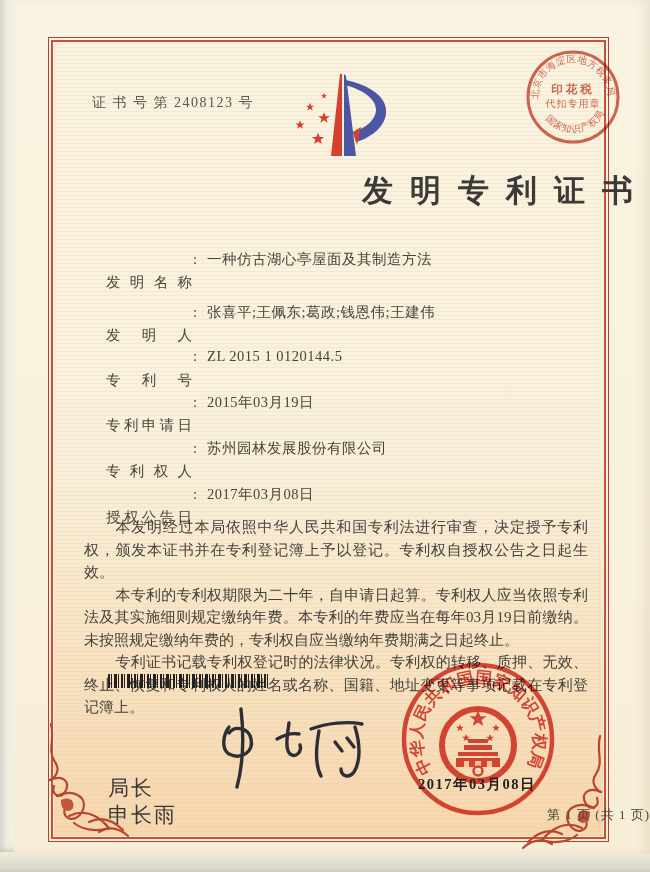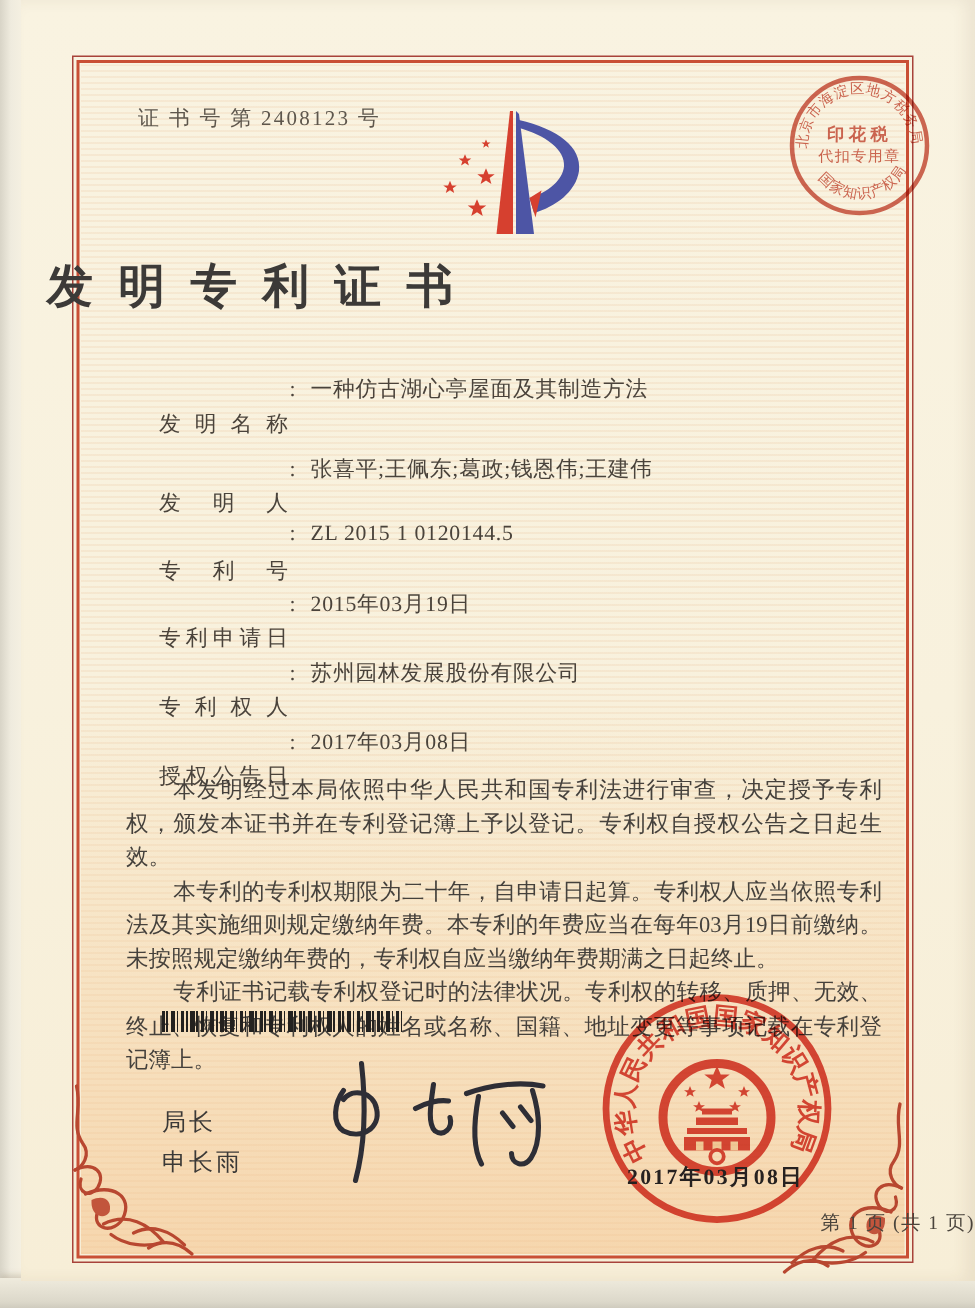--- a/index.html
+++ b/index.html
@@ -16,48 +16,48 @@
 
   
   .frame{position:absolute;left:34px;top:37px;width:559px;height:803px;
          border:1.5px solid #a8433a;z-index:1;}
   .frame-inner{position:absolute;inset:2px;border:2.5px solid #c94f35;}
   .inner-texture{position:absolute;inset:5px;
          background:
            linear-gradient(180deg,rgba(246,210,165,0) 52%,rgba(246,205,155,.30) 72%,rgba(245,195,140,.55) 100%),
            repeating-linear-gradient(180deg,rgba(220,140,80,.10) 0 1px,rgba(255,255,255,0) 1px 4px);}
 
-  .cert-no{position:absolute;left:78px;top:70px;font-size:14px;color:#5d564c;
+  .cert-no{position:absolute;left:78px;top:94px;font-size:14px;color:#5d564c;
            letter-spacing:1.5px;z-index:2;}
 
   .logo{position:absolute;left:262px;top:70px;width:130px;height:100px;z-index:2;}
 
-  .title{position:absolute;left:0;right:0;top:170px;text-align:left;z-index:2;
+  .title{position:absolute;left:0;right:0;top:170px;text-align:right;z-index:2;
          font-size:31px;font-weight:bold;color:#3c3a38;letter-spacing:17px;padding-left:17px;}
 
   .frow{position:absolute;left:92px;right:55px;font-size:14.5px;color:#4a433b;z-index:2;}
   .flabel{display:inline-block;width:86px;text-align:justify;text-align-last:justify;
           vertical-align:top;margin-top:23px;}
   .fcolon{margin:0 10px 0 1px;}
   .fvalue{letter-spacing:.5px;}
 
   .bodytext{position:absolute;left:70px;right:62px;top:516px;z-index:2;}
   .bodytext p{margin:0;text-indent:2.1em;font-size:15px;line-height:22.5px;
           text-align:justify;color:#45413c;}
 
   .barcode{position:absolute;left:94px;top:674px;width:162px;height:14px;z-index:2;
           background:repeating-linear-gradient(90deg,
             #23211f 0 2px,transparent 2px 3px,
             #23211f 3px 4px,transparent 4px 6px,
             #23211f 6px 9px,transparent 9px 10px,
             #23211f 10px 11px,transparent 11px 13px);}
 
-  .signer{position:absolute;left:94px;top:735px;z-index:2;
+  .signer{position:absolute;left:94px;top:775px;z-index:2;
           font-family:Liberation Serif, serif;
-          font-size:16px;color:#3b3937;letter-spacing:2px;line-height:27px;}
+          font-size:21px;color:#3b3937;letter-spacing:2px;line-height:27px;}
   .signature{position:absolute;left:185px;top:697px;width:170px;height:100px;z-index:3;}
 
   .seal{position:absolute;left:382px;top:657px;width:165px;height:165px;z-index:3;
         mix-blend-mode:multiply;opacity:.95;}
   .seal-date{position:absolute;left:404px;top:775px;z-index:4;font-size:14.5px;
         font-weight:600;color:#262120;letter-spacing:1.5px;}
 
   .tax-stamp{position:absolute;left:504px;top:42px;width:110px;height:110px;z-index:3;
         mix-blend-mode:multiply;opacity:.85;}
 

